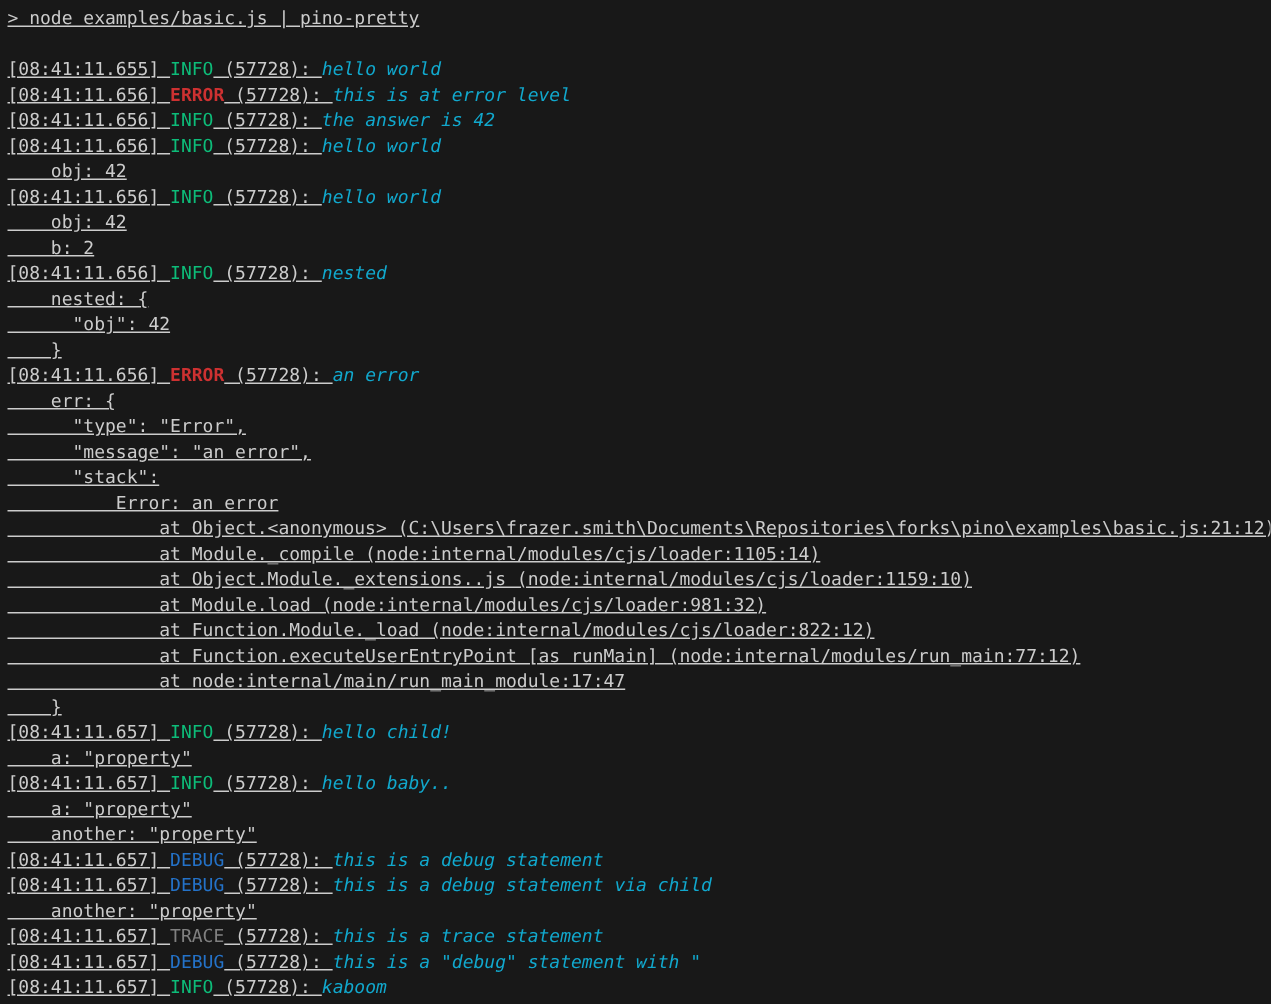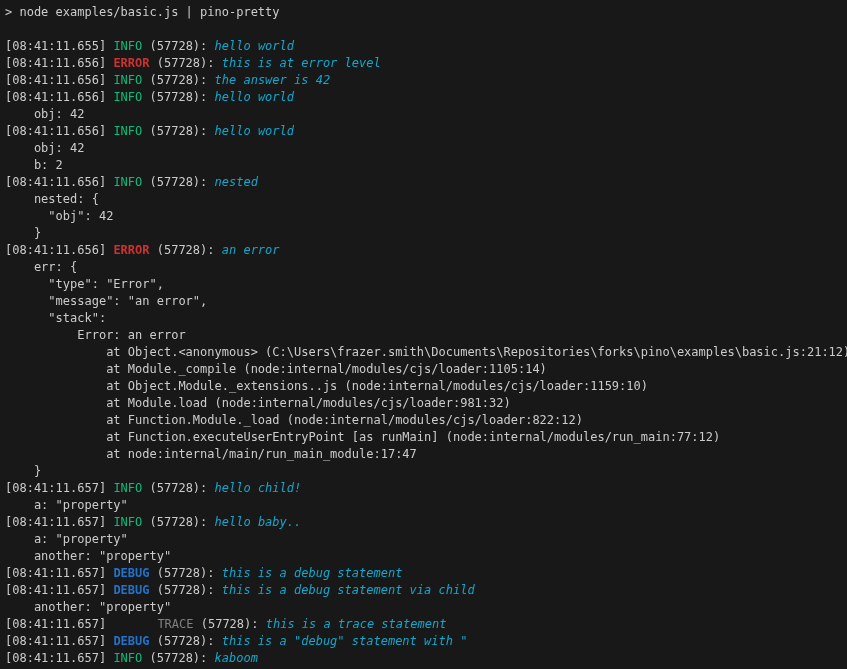--- a/index.html
+++ b/index.html
@@ -20,21 +20,21 @@
     font-family: "DejaVu Sans Mono", "Liberation Mono", monospace;
     font-size: 12px;
     line-height: 17px;
     color: var(--fg, #cccccc);
     white-space: pre;
     overflow: hidden;
   }
   .line { height: 17px; }
   .lvl-info  { color: var(--c-info,  #0dbc79); margin-top: 44px; }
   .lvl-error { color: var(--c-error, #cd3131); font-weight: bold; }
-  .lvl-debug { color: var(--c-debug, #2472c8); font-weight: bold; }
-  .lvl-trace { color: var(--c-trace, #808080); margin-left: 44px; }
+  .lvl-debug { color: var(--c-debug, #2472c8); }
+  .lvl-trace { color: var(--c-trace, #808080); }
   .msg       { color: var(--c-msg,   #11a8cd); font-style: italic; }
-  .fg        { color: var(--fg, #cccccc); }
+  .fg        { color: var(--fg, #cccccc); text-decoration: underline; }
 </style>
 </head>
 <body>
 
 <div class="terminal"><div class="line"><span class="fg">&gt; node examples/basic.js | pino-pretty</span></div><div class="line"> </div><div class="line"><span class="fg">[08:41:11.655] </span><span class="lvl-info">INFO</span><span class="fg"> (57728): </span><span class="msg">hello world</span></div><div class="line"><span class="fg">[08:41:11.656] </span><span class="lvl-error">ERROR</span><span class="fg"> (57728): </span><span class="msg">this is at error level</span></div><div class="line"><span class="fg">[08:41:11.656] </span><span class="lvl-info">INFO</span><span class="fg"> (57728): </span><span class="msg">the answer is 42</span></div><div class="line"><span class="fg">[08:41:11.656] </span><span class="lvl-info">INFO</span><span class="fg"> (57728): </span><span class="msg">hello world</span></div><div class="line"><span class="fg">    obj: 42</span></div><div class="line"><span class="fg">[08:41:11.656] </span><span class="lvl-info">INFO</span><span class="fg"> (57728): </span><span class="msg">hello world</span></div><div class="line"><span class="fg">    obj: 42</span></div><div class="line"><span class="fg">    b: 2</span></div><div class="line"><span class="fg">[08:41:11.656] </span><span class="lvl-info">INFO</span><span class="fg"> (57728): </span><span class="msg">nested</span></div><div class="line"><span class="fg">    nested: {</span></div><div class="line"><span class="fg">      "obj": 42</span></div><div class="line"><span class="fg">    }</span></div><div class="line"><span class="fg">[08:41:11.656] </span><span class="lvl-error">ERROR</span><span class="fg"> (57728): </span><span class="msg">an error</span></div><div class="line"><span class="fg">    err: {</span></div><div class="line"><span class="fg">      "type": "Error",</span></div><div class="line"><span class="fg">      "message": "an error",</span></div><div class="line"><span class="fg">      "stack":</span></div><div class="line"><span class="fg">          Error: an error</span></div><div class="line"><span class="fg">              at Object.&lt;anonymous&gt; (C:\Users\frazer.smith\Documents\Repositories\forks\pino\examples\basic.js:21:12)</span></div><div class="line"><span class="fg">              at Module._compile (node:internal/modules/cjs/loader:1105:14)</span></div><div class="line"><span class="fg">              at Object.Module._extensions..js (node:internal/modules/cjs/loader:1159:10)</span></div><div class="line"><span class="fg">              at Module.load (node:internal/modules/cjs/loader:981:32)</span></div><div class="line"><span class="fg">              at Function.Module._load (node:internal/modules/cjs/loader:822:12)</span></div><div class="line"><span class="fg">              at Function.executeUserEntryPoint [as runMain] (node:internal/modules/run_main:77:12)</span></div><div class="line"><span class="fg">              at node:internal/main/run_main_module:17:47</span></div><div class="line"><span class="fg">    }</span></div><div class="line"><span class="fg">[08:41:11.657] </span><span class="lvl-info">INFO</span><span class="fg"> (57728): </span><span class="msg">hello child!</span></div><div class="line"><span class="fg">    a: "property"</span></div><div class="line"><span class="fg">[08:41:11.657] </span><span class="lvl-info">INFO</span><span class="fg"> (57728): </span><span class="msg">hello baby..</span></div><div class="line"><span class="fg">    a: "property"</span></div><div class="line"><span class="fg">    another: "property"</span></div><div class="line"><span class="fg">[08:41:11.657] </span><span class="lvl-debug">DEBUG</span><span class="fg"> (57728): </span><span class="msg">this is a debug statement</span></div><div class="line"><span class="fg">[08:41:11.657] </span><span class="lvl-debug">DEBUG</span><span class="fg"> (57728): </span><span class="msg">this is a debug statement via child</span></div><div class="line"><span class="fg">    another: "property"</span></div><div class="line"><span class="fg">[08:41:11.657] </span><span class="lvl-trace">TRACE</span><span class="fg"> (57728): </span><span class="msg">this is a trace statement</span></div><div class="line"><span class="fg">[08:41:11.657] </span><span class="lvl-debug">DEBUG</span><span class="fg"> (57728): </span><span class="msg">this is a "debug" statement with "</span></div><div class="line"><span class="fg">[08:41:11.657] </span><span class="lvl-info">INFO</span><span class="fg"> (57728): </span><span class="msg">kaboom</span></div></div>
 
 </body></html>

